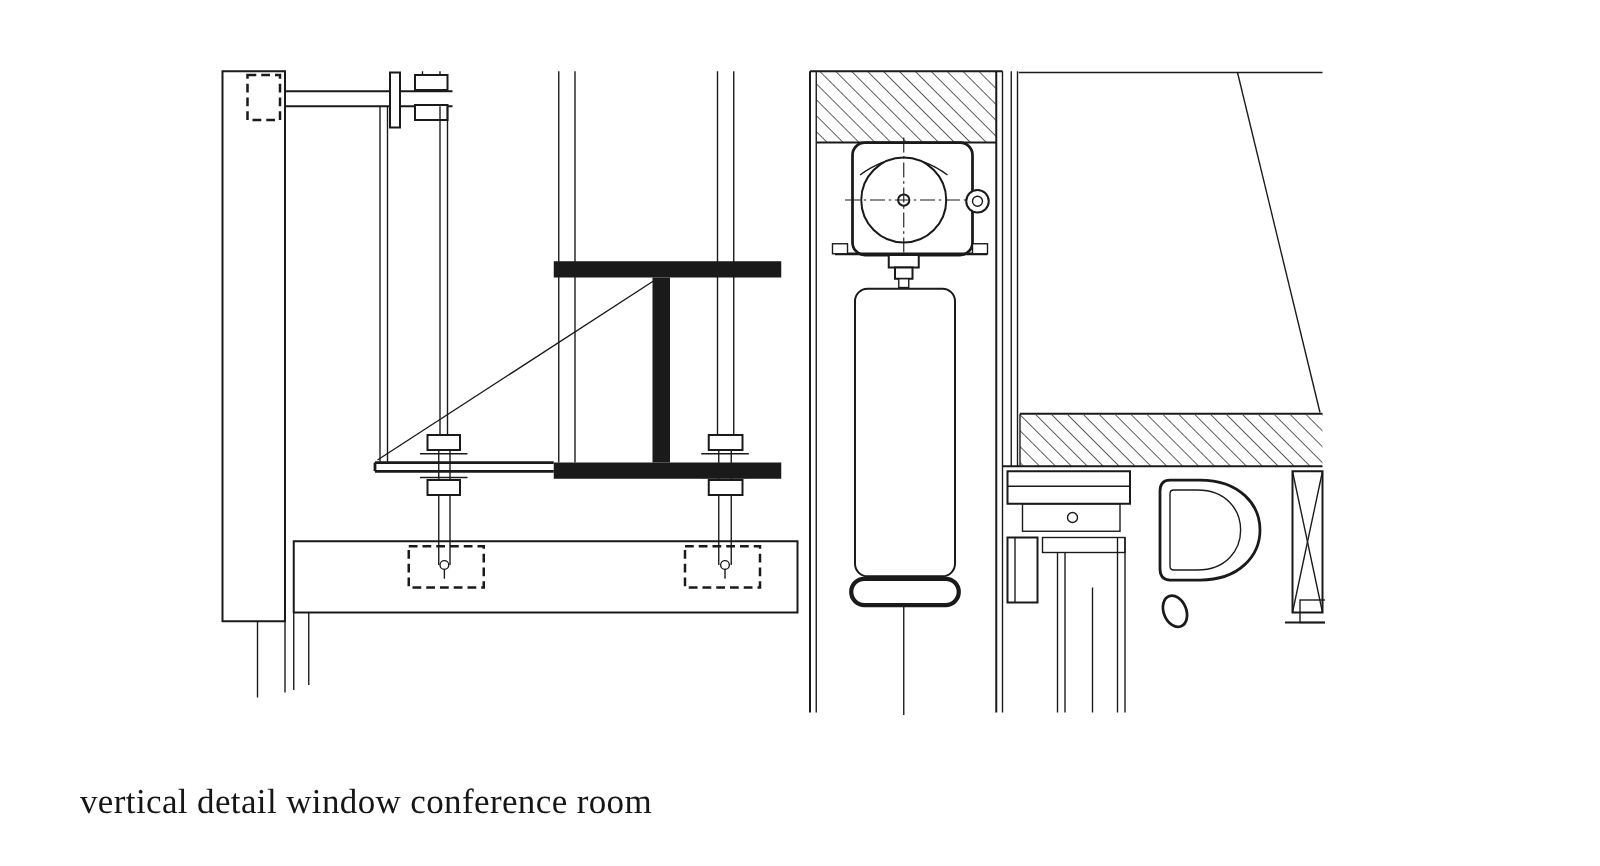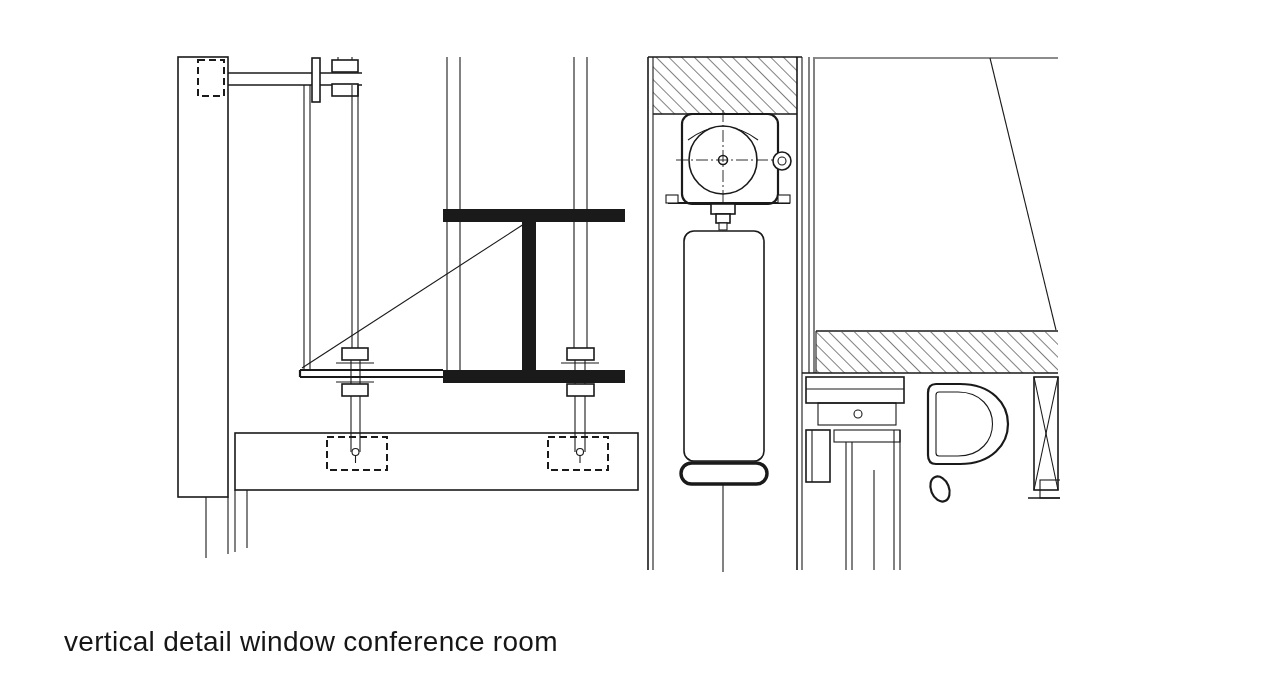--- a/index.html
+++ b/index.html
@@ -1,17 +1,17 @@
 <!DOCTYPE html>
 <html><head>
 <meta charset="utf-8">
 <style>
   html,body{margin:0;padding:0;background:#ffffff;}
   .stage{position:relative;width:1060px;height:693px;background:#ffffff;overflow:hidden;
-         font-family:Liberation Sans, sans-serif;}
+         font-family:Liberation Serif, serif;}
   .stage svg{position:absolute;left:0;top:0;}
   .caption{position:absolute;left:64px;top:626px;font-size:28px;color:#161616;letter-spacing:.3px;}
   .ln{fill:none;stroke:#1a1a1a;}
   .w1{stroke-width:1.1;}
   .w15{stroke-width:1.6;}
   .w2{stroke-width:2.2;}
   .w3{stroke-width:3.4;}
   .blk{fill:#1a1a1a;stroke:none;}
   .wf{fill:#ffffff;}
   .dash{stroke-dasharray:7 4;stroke-width:2;}

